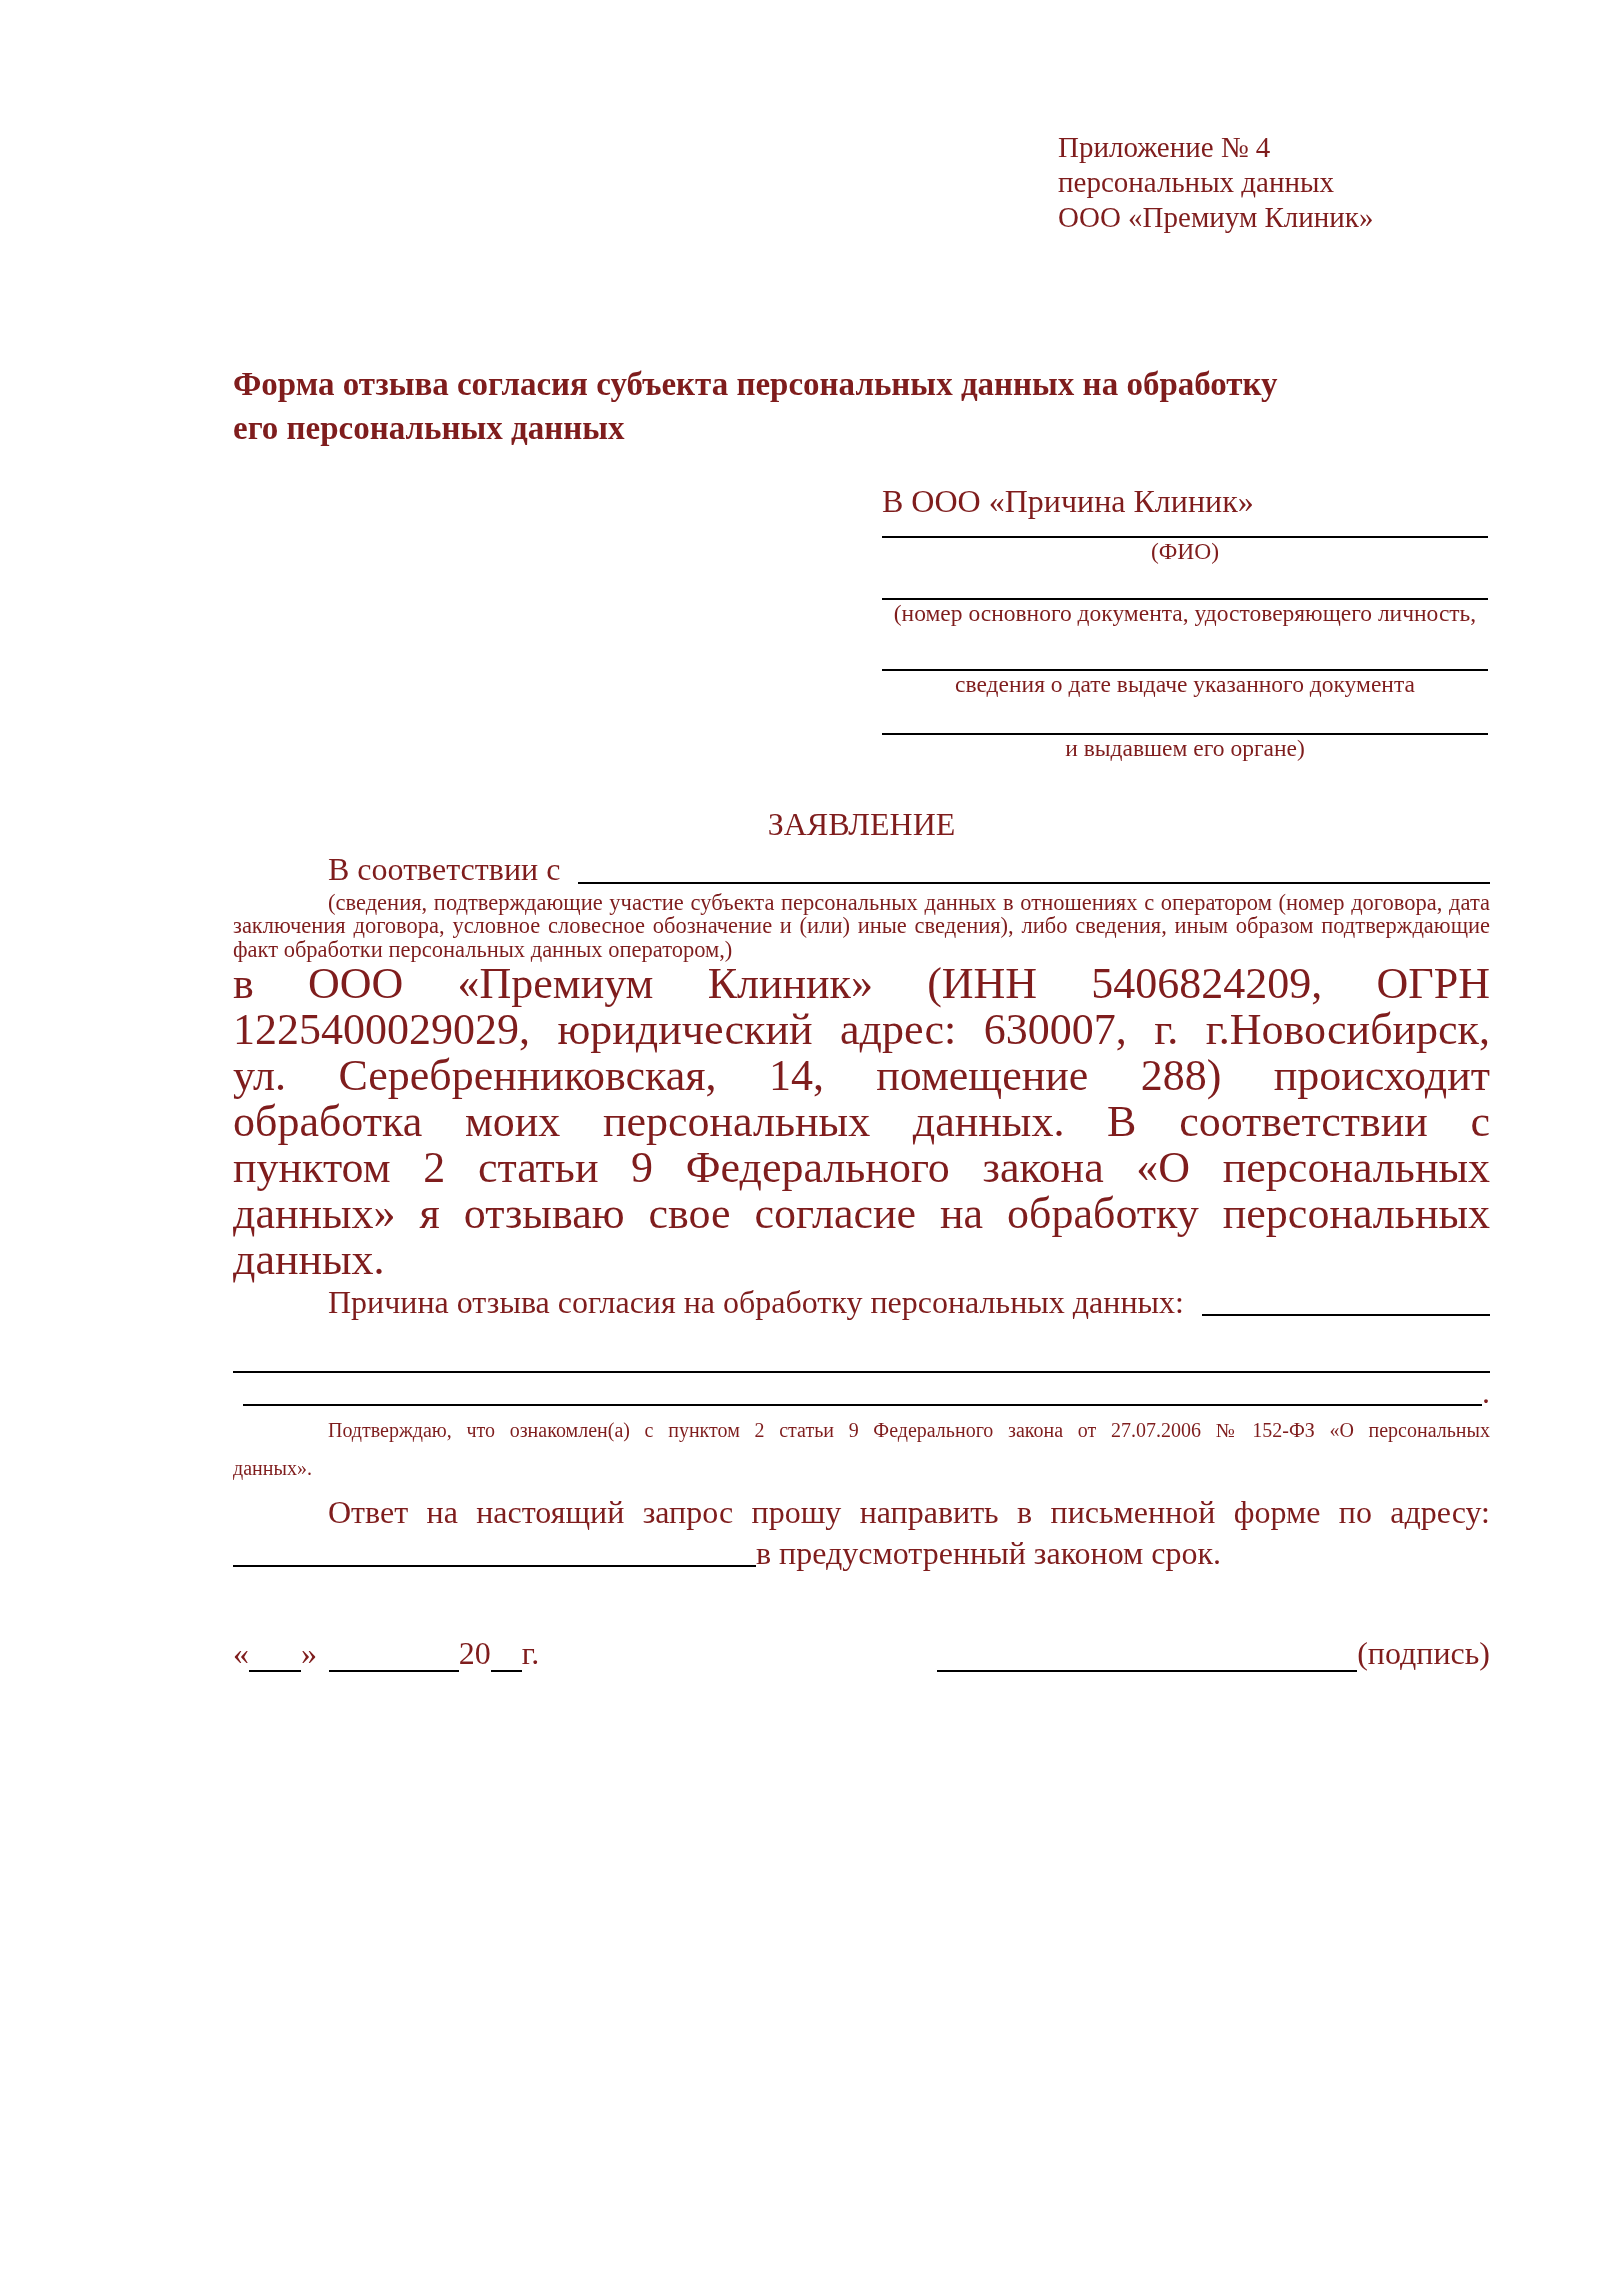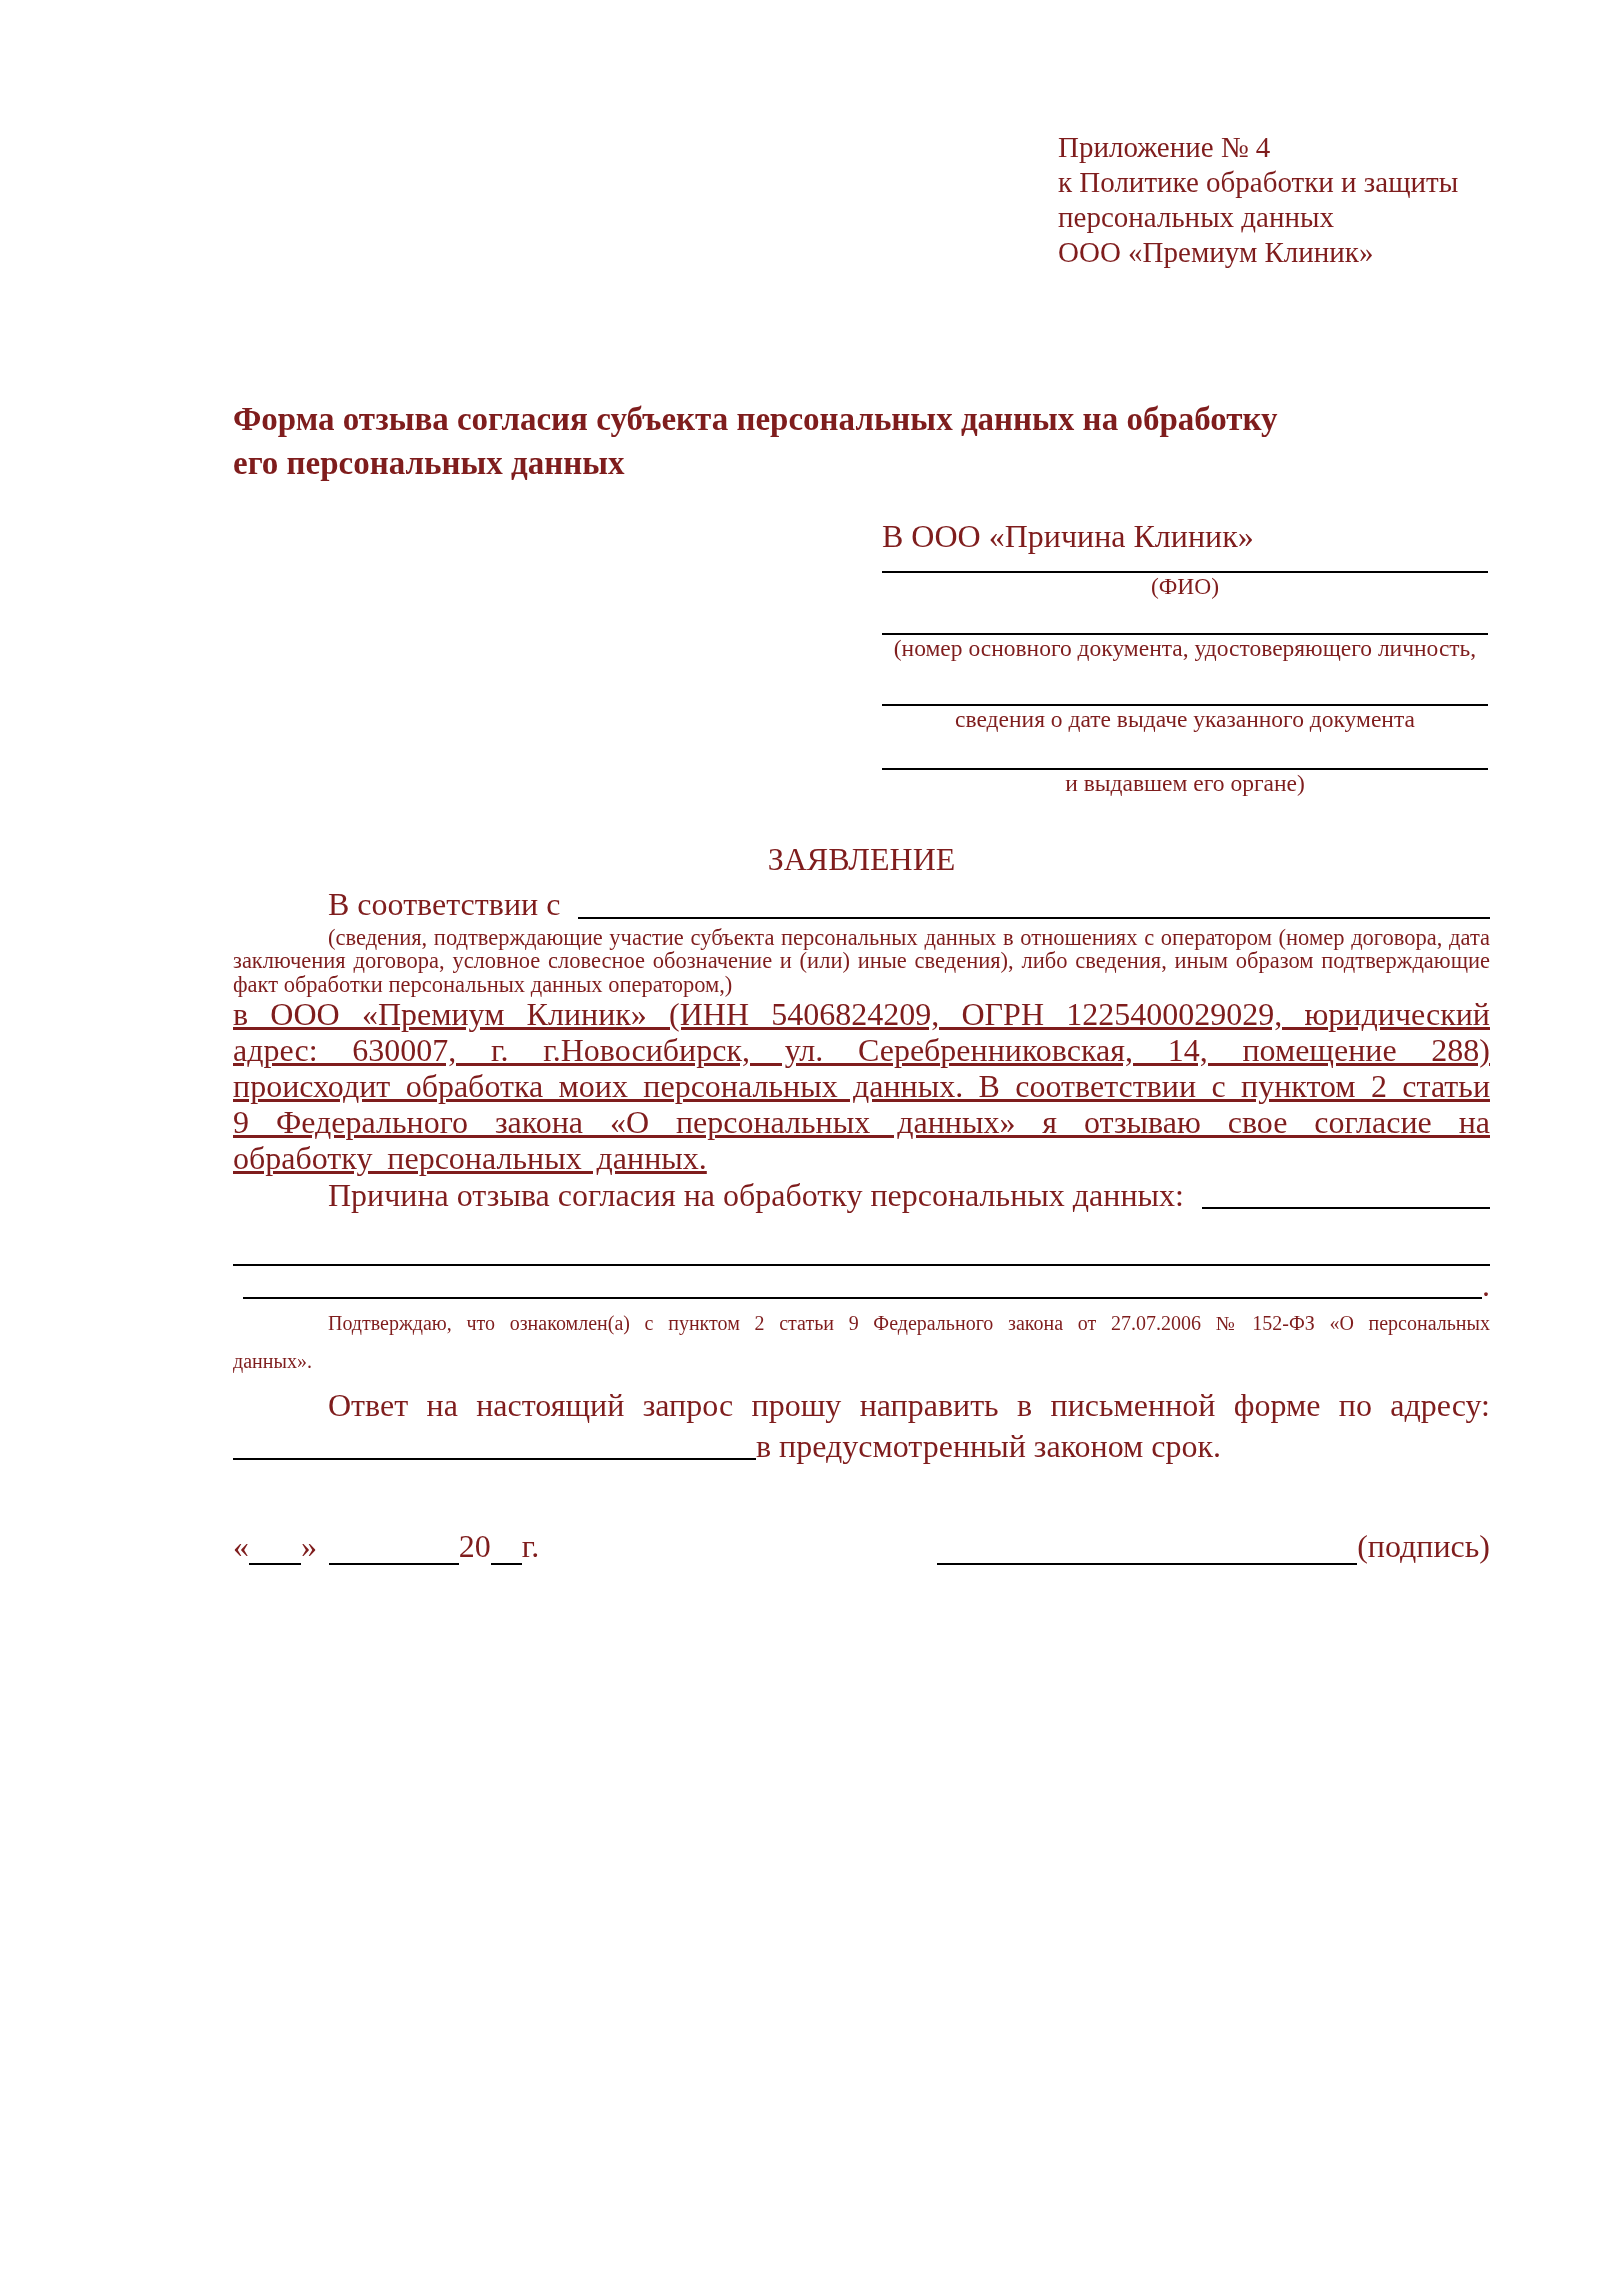--- a/index.html
+++ b/index.html
@@ -31,21 +31,21 @@
   .addr-label { font-size: 23.5px; line-height: 26.5px; text-align: center; white-space: nowrap; }
 
   .zayavlenie { margin-top: 43px; font-size: 32px; line-height: 39px; text-align: center; }
 
   .intro-line { display: flex; margin-top: 5.9px; padding-left: 95px; font-size: 32px; line-height: 39px; }
   .lead { white-space: pre; }
   .fill { flex: 1 1 auto; border-bottom: 2.9px solid #000; margin: 0 0 4.9px 9.8px; }
 
   .small-note { margin-top: 2px; font-size: 22.5px; line-height: 23.5px; text-align: justify; text-indent: 95px; }
 
-  .body-par { font-size: 32px; line-height: 36px; text-align: justify; word-spacing: 6.9px; text-decoration: underline; }
+  .body-par { font-size: 44px; line-height: 46px; text-align: justify; word-spacing: 6.9px; }
 
   .reason-line { display: flex; font-size: 32px; line-height: 38px; }
   .reason-line .label { white-space: pre; padding-left: 95px; }
   .blank-1 { margin-top: 50px; height: 0; border-bottom: 2.9px solid #000; }
   .blank-2 { display: flex; font-size: 32px; line-height: 38px; }
   .blank-2 .period { flex: 0 0 auto; }
 
   .confirm { font-size: 20px; line-height: 38px; text-align: justify; text-indent: 95px; word-spacing: 6.9px; }
 
   .reply-1 { margin-top: 5.9px; font-size: 32px; line-height: 38px; text-align: justify; text-align-last: justify; text-indent: 95px; }
@@ -60,21 +60,20 @@
   .u-sign { width: 420px; }
 </style>
 </head>
 <body>
 
 <div class="page">
   <div class="content">
 
     <div class="appendix">
       <div>Приложение № 4</div>
-      <div>к Политике обработки и защиты</div>
       <div>персональных данных</div>
       <div>ООО «Премиум Клиник»</div>
     </div>
 
     <div class="title">
       <div>Форма отзыва согласия субъекта персональных данных на обработку</div>
       <div>его персональных данных</div>
     </div>
 
     <div class="addressee">

